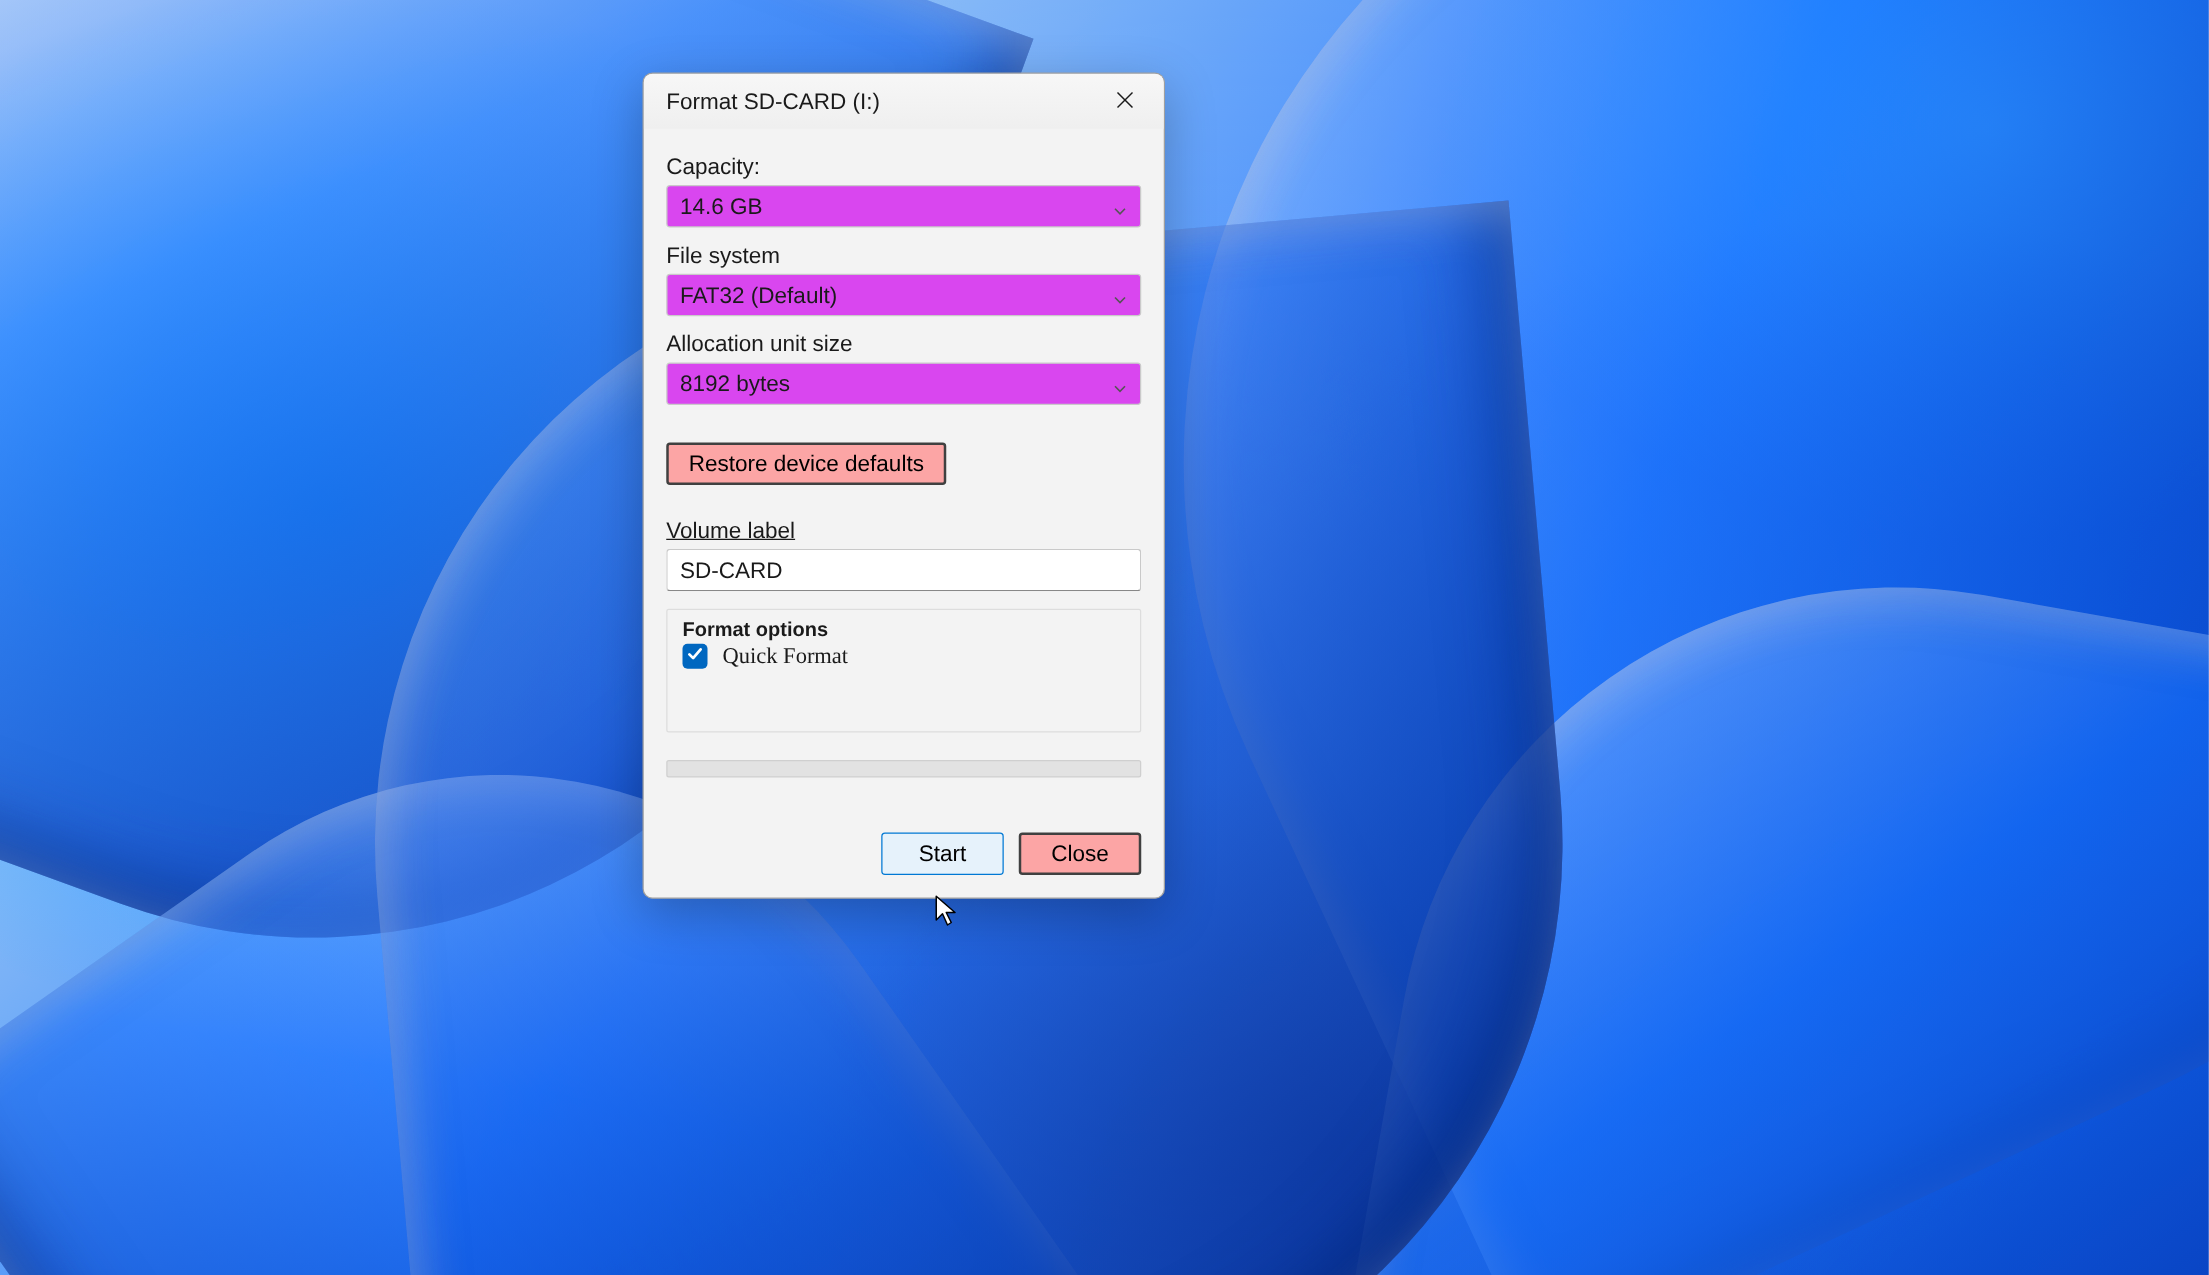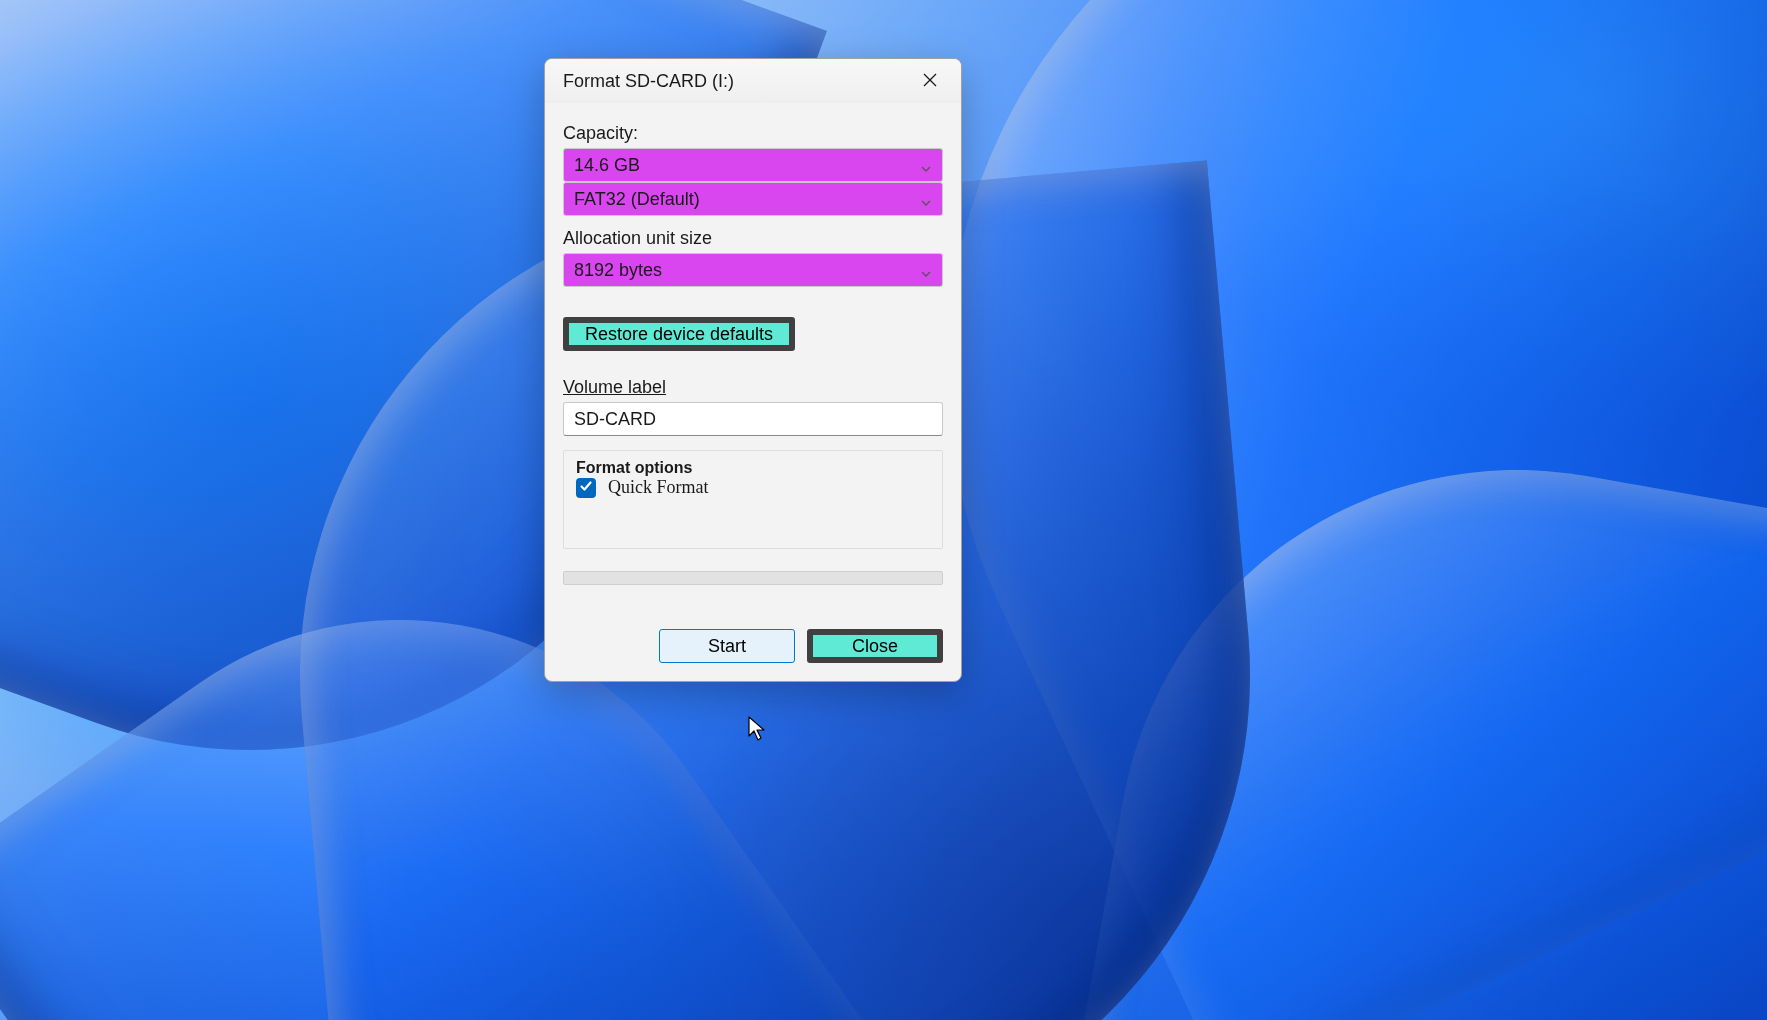--- a/index.html
+++ b/index.html
@@ -41,21 +41,21 @@
   .p1 { width:900px; height:900px; left:-200px; top:-150px; transform:rotate(20deg); }
   .p2 { width:1100px; height:1100px; right:-280px; top:-180px; transform:rotate(-25deg); }
   .p3 { width:800px; height:800px; right:-150px; bottom:-250px; transform:rotate(10deg); }
   .p4 { width:700px; height:700px; left:50px; bottom:-300px; transform:rotate(55deg); }
   .p5 { width:950px; height:950px; left:300px; top:200px; transform:rotate(-5deg);
         background: linear-gradient(135deg, rgba(255,255,255,0.2), rgba(20,90,220,0.5) 40%, rgba(5,35,120,0.85)); }
 
   
   .dialog {
     position: absolute;
-    left: 544px; top: 58px;
+    left: 514px; top: 58px;
     width: 418px;
     background: #f3f3f3;
     border: 1px solid #a0a0a0;
     border-radius: 8px;
     box-shadow: 0 12px 40px rgba(0,0,0,0.25);
     overflow: hidden;
   }
   .titlebar {
     display:flex; align-items:center; justify-content:space-between;
     height: 44px;
@@ -86,22 +86,22 @@
     display:flex; align-items:center;
     padding: 0 32px 0 10px;
     font-size: 18px;
   }
   .select .chev {
     position:absolute; right:10px; top:50%; transform:translateY(-50%);
     width:12px; height:12px;
     color:#555;
   }
   .btn {
-    background:#5eead4;
-    border:6px solid #404040;
+    background:#fca5a5;
+    border:2px solid #404040;
     border-radius:3px;
     height:34px;
     padding: 0 16px;
     font-size:18px;
     display:inline-flex; align-items:center; justify-content:center;
     cursor:default;
   }
   .restore-wrap { margin-top: 30px; }
   .text-input {
     background:#ffffff;
@@ -137,21 +137,21 @@
     height:14px;
     background:#e2e2e2;
     border:1px solid #cfcfcf;
     border-radius:2px;
   }
 
   .footer {
     display:flex; justify-content:flex-end; gap:12px;
     margin-top:44px;
   }
-  .footer .btn { width:136px; }
+  .footer .btn { width:98px; }
   .btn.primary-outline {
     border:1px solid #0078d4;
     background:#e6f2fb;
   }
 
   .cursor {
     position:absolute;
     left:748px; top:716px;
     width:20px; height:28px;
     pointer-events:none;
@@ -187,20 +187,21 @@
     <div class="field-label first">Capacity:</div>
     <div class="select">
       <span>14.6 GB</span>
       <span class="chev">
         <svg viewBox="0 0 12 12" fill="none" stroke="currentColor" stroke-width="1.3">
             <polyline points="2,4 6,8 10,4"></polyline>
           </svg>
       </span>
     </div>
 
+    <div class="field-label">File system</div>
     <div class="select">
       <span>FAT32 (Default)</span>
       <span class="chev">
         <svg viewBox="0 0 12 12" fill="none" stroke="currentColor" stroke-width="1.3">
             <polyline points="2,4 6,8 10,4"></polyline>
           </svg>
       </span>
     </div>
 
     <div class="field-label">Allocation unit size</div>

